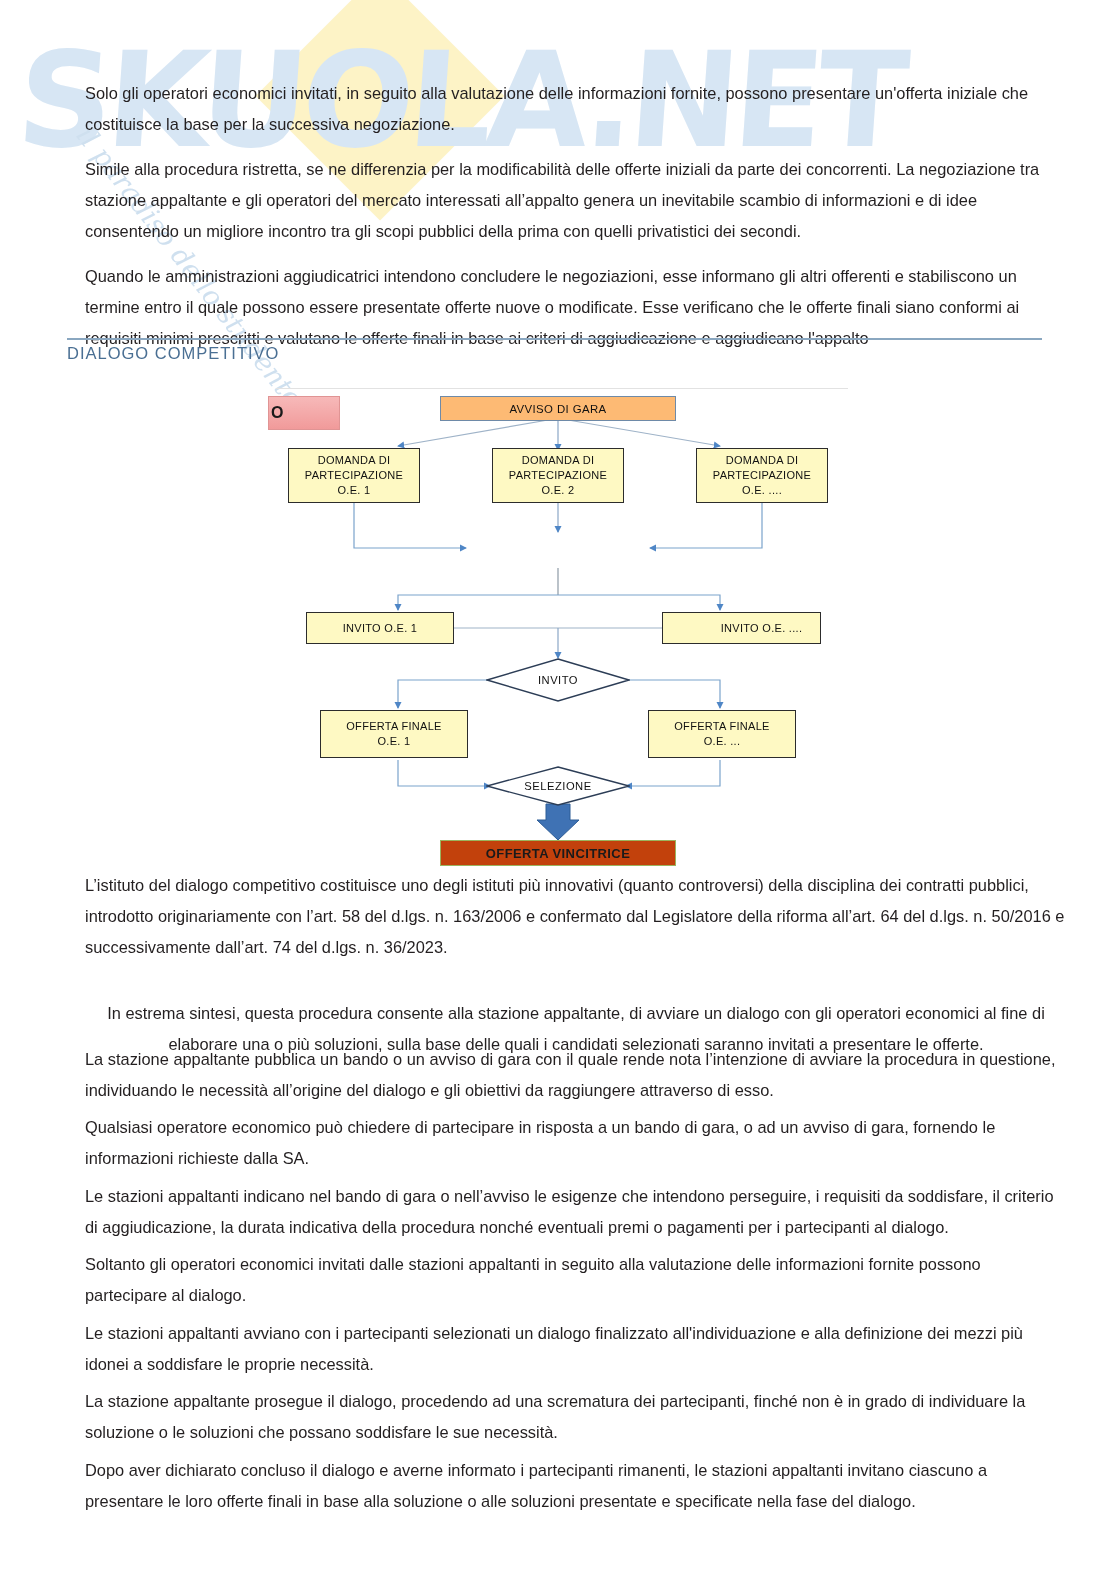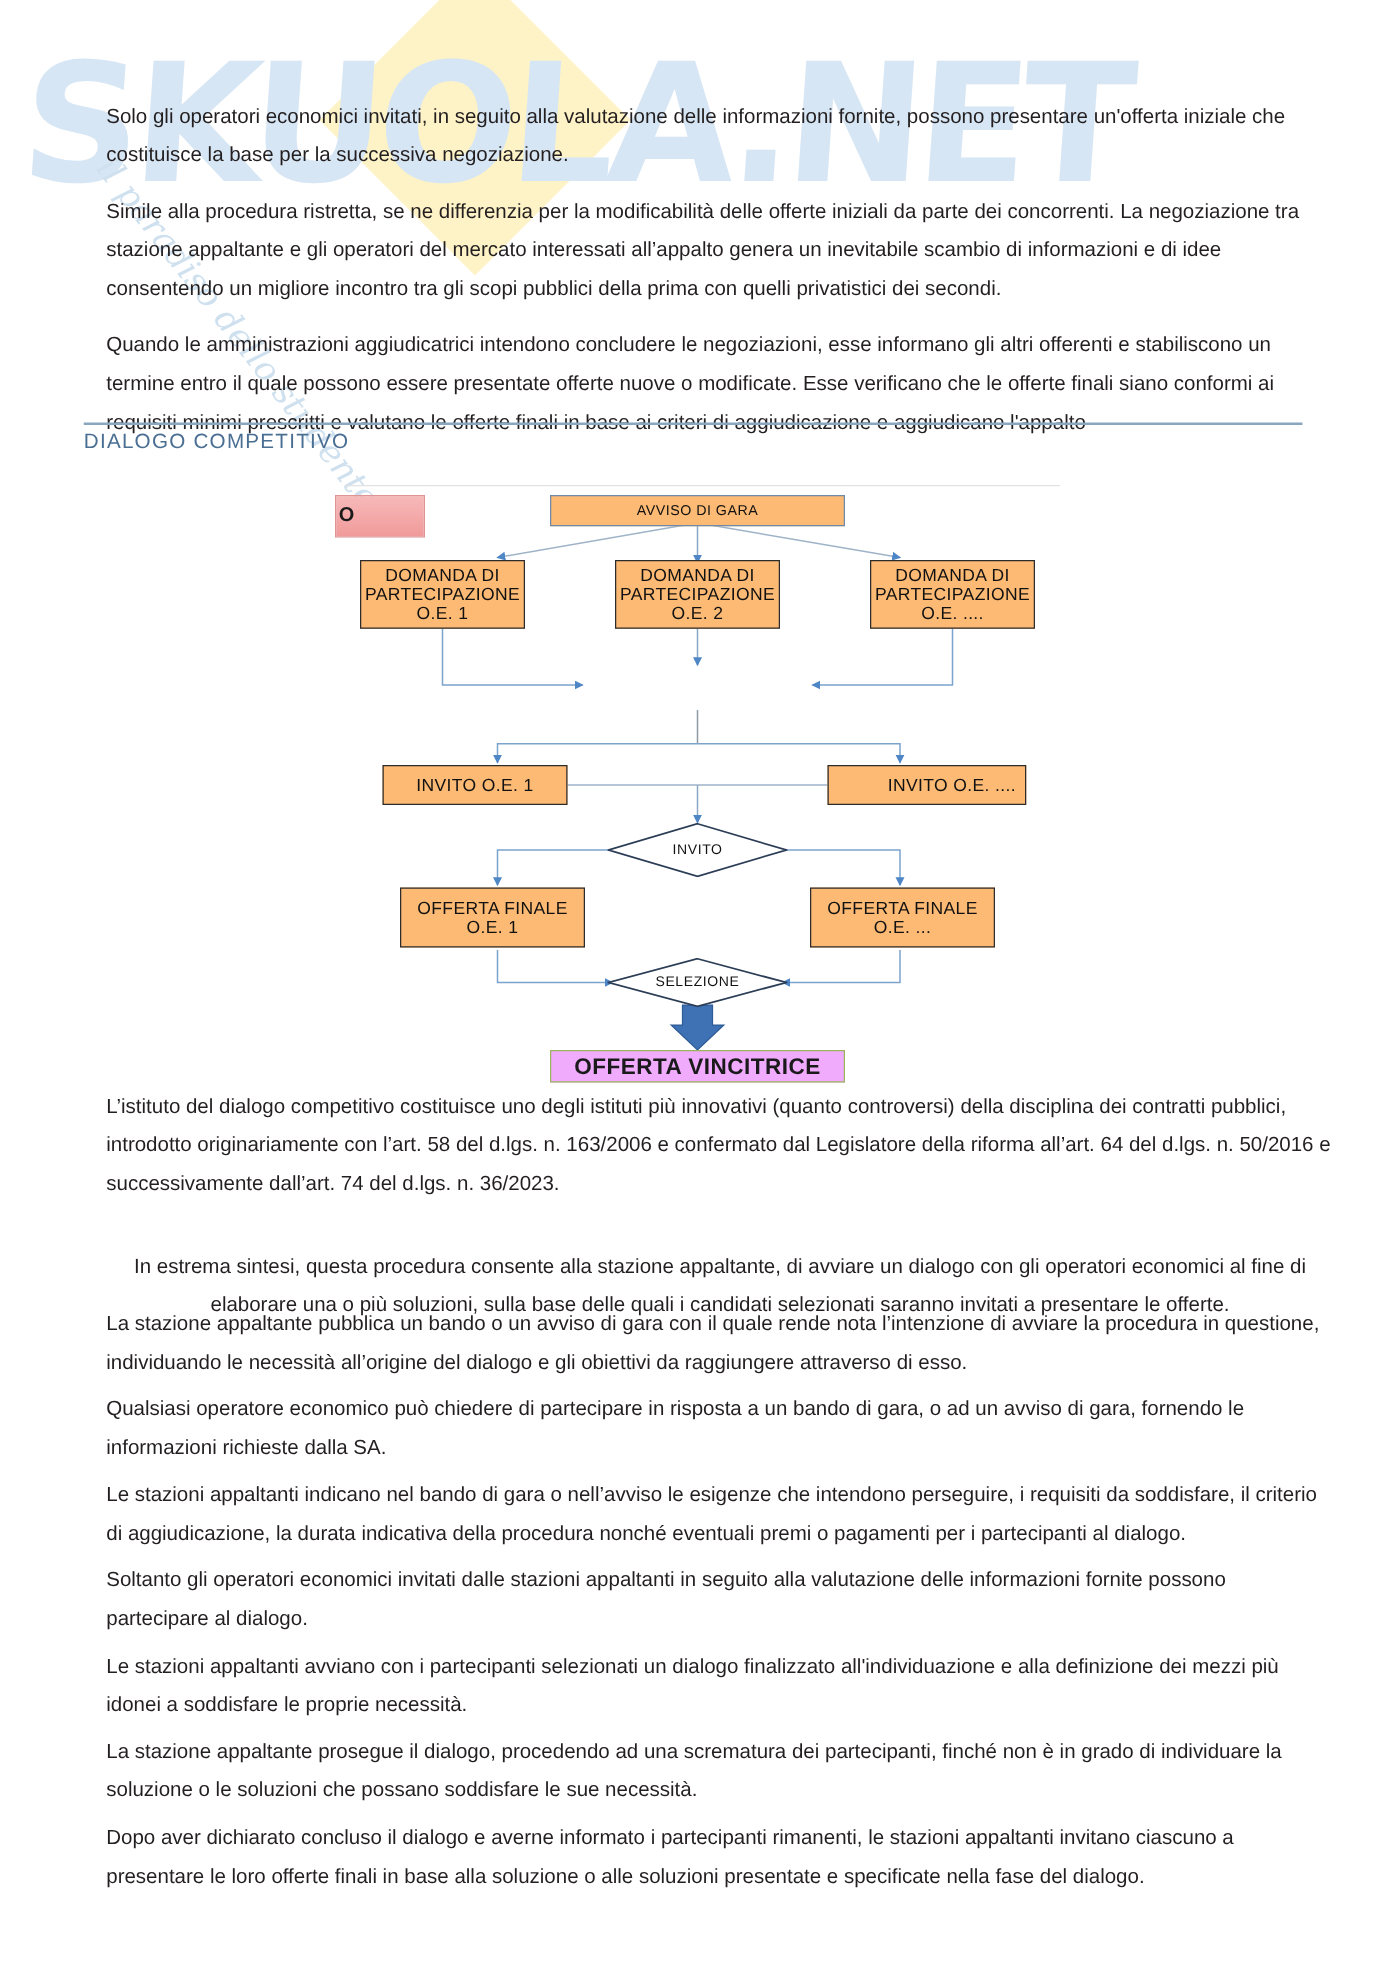--- a/index.html
+++ b/index.html
@@ -122,45 +122,45 @@
     display: flex;
     align-items: center;
     justify-content: center;
     text-align: center;
     font-family: "Liberation Sans", sans-serif;
     color: #111111;
     white-space: pre-line;
   }
   .box-proc {
     border: 1.6px solid #2c2c2c;
-    background: #fdba74;
-    font-size: 14px;
+    background: #fef9c3;
+    font-size: 11px;
     line-height: 15px;
     letter-spacing: 0.3px;
   }
   .box-avviso {
     border: 1.3px solid #6e8aa8;
     background: #fdba74;
     font-size: 11.4px;
     letter-spacing: 0.4px;
   }
   .box-red {
     background: linear-gradient(180deg, #f7b9b9 0%, #f19a9a 100%);
     border: 1px solid #e09494;
     font-size: 16px;
     font-weight: bold;
     color: #1a1a1a;
     justify-content: flex-start;
     padding-left: 2px;
     overflow: hidden;
   }
   .box-green {
-    background: #f0abfc;
+    background: #c2410c;
     border: 1.4px solid #9bb45e;
-    font-size: 18px;
+    font-size: 13px;
     font-weight: bold;
     color: #1a1a1a;
     letter-spacing: 0.4px;
   }
   .diamond-wrap {
     position: absolute;
   }
   .diamond-wrap svg { display: block; }
   .diamond-label {
     position: absolute;

